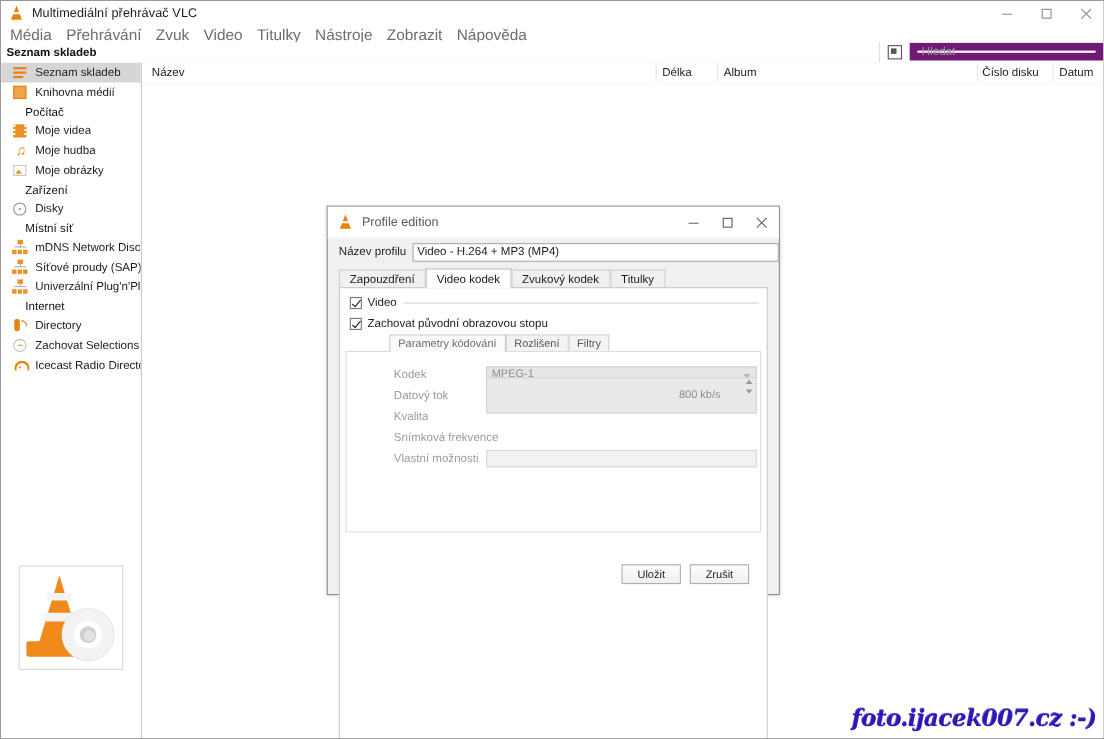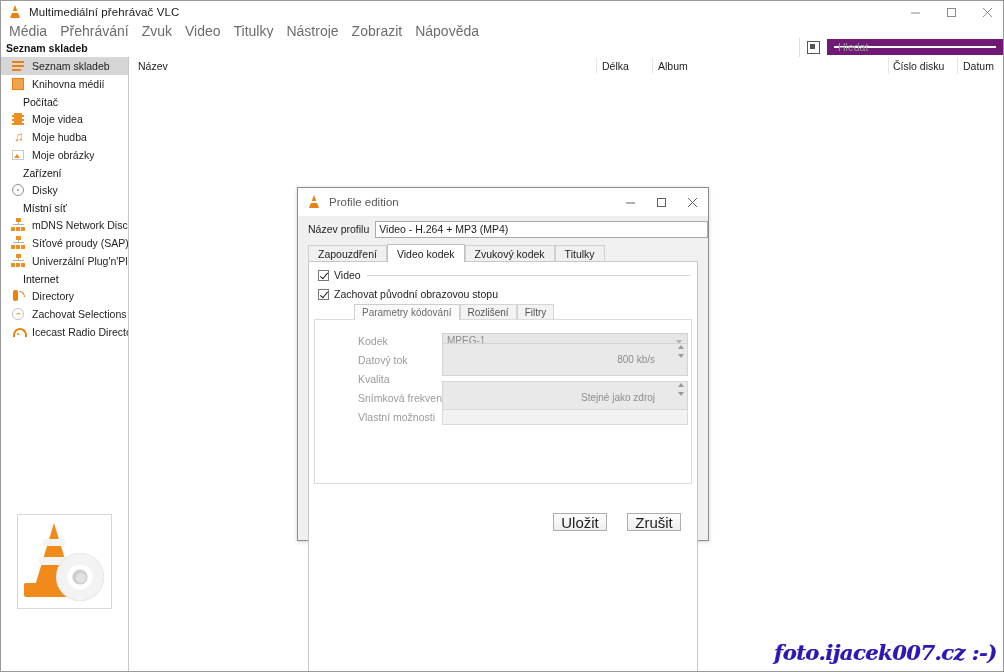--- a/index.html
+++ b/index.html
@@ -630,26 +630,26 @@
     display: flex;
     justify-content: flex-end;
     padding-right: 27px;
     box-sizing: border-box;
   }
   .dlg-btn {
     width: 54px; height: 18px;
     background: linear-gradient(#fdfdfd, #efefef);
     border: 1px solid #adadad;
     box-sizing: border-box;
-    font-size: 15px;
+    font-size: 10px;
     color: #1d1d1d;
     display: flex;
     align-items: center;
     justify-content: center;
-    margin-left: 20px;
+    margin-left: 8px;
     font-family: "Liberation Sans", sans-serif;
   }
 
   
   .watermark {
     position: absolute;
     right: 6px; bottom: 6px;
     font-family: "DejaVu Serif", serif;
     font-size: 21px;
     font-weight: bold;
@@ -915,27 +915,20 @@
             </span>
           </span>
         </div>
 
         <div class="field-row" style="top:50px">
           <span class="field-label">Kvalita</span>
         </div>
 
         <div class="field-row" style="top:69px">
           <span class="field-label">Snímková frekvence</span>
-          <span class="field-spin">
-            <span>Stejné jako zdroj</span>
-            <span class="spin-btns">
-              <span class="spin-up"></span>
-                <span class="spin-dn"></span>
-            </span>
-          </span>
         </div>
 
         <div class="field-row" style="top:88px">
           <span class="field-label">Vlastní možnosti</span>
           <span class="field-text"></span>
         </div>
 
       </div>
     </div>
 

